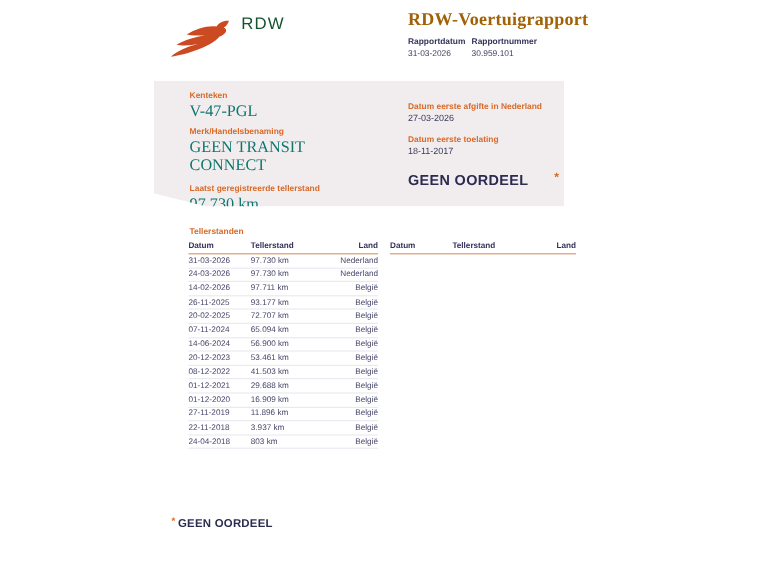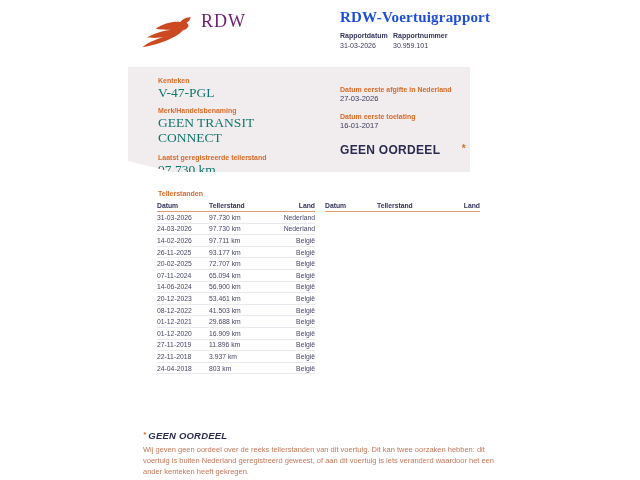--- a/index.html
+++ b/index.html
@@ -3,26 +3,26 @@
 <meta charset="utf-8">
 <style>
   html,body{margin:0;padding:0;background:#ffffff;}
   .page{
     position:relative;width:640px;height:480px;background:#ffffff;overflow:hidden;
     font-family:"Liberation Sans", sans-serif;color:#3a3a5c;
   }
   
   .logo-wrap{position:absolute;left:139px;top:13px;width:58px;height:38px;}
   .logotype{
-    position:absolute;left:201px;top:11px;font-family:Liberation Serif, serif;
-    font-size:18px;letter-spacing:1px;color:#701a75;
+    position:absolute;left:201px;top:11px;font-family:Liberation Sans, sans-serif;
+    font-size:14px;letter-spacing:1px;color:#14532d;
   }
   .report-title{
     position:absolute;left:340px;top:9px;font-family:"Liberation Serif", serif;
-    font-weight:bold;font-size:15px;color:#1d4ed8;letter-spacing:0.2px;
+    font-weight:bold;font-size:15px;color:#a16207;letter-spacing:0.2px;
   }
   .meta{position:absolute;top:31px;font-size:7px;line-height:10px;color:#3a3a5c;}
   .meta .lbl{font-weight:bold;color:#33335c;}
   .meta-date{left:340px;} .meta-num{left:393px;}
   
   .panel{
     position:absolute;left:128px;top:67px;width:342px;height:105px;background:#f1edee;
     clip-path:polygon(0 0,100% 0,100% 100%,44px 100%,0 calc(100% - 11px));
   }
   .olabel{font-size:7px;font-weight:bold;color:#d96a28;line-height:9px;}
@@ -42,21 +42,21 @@
   .t-left{left:157px;width:158px;}
   .t-right{left:325px;width:155px;}
   .thead{display:flex;font-weight:bold;color:#33335c;border-bottom:1px solid #d99c72;
     padding-bottom:2px;height:9px;align-items:flex-end;}
   .trow{display:flex;border-bottom:1px solid #ebe9f0;height:10.6px;align-items:center;color:#46466a;}
   .c-datum{width:52px;flex:none;text-align:left;}
   .c-teller{flex:1;text-align:left;}
   .c-land{flex:none;text-align:right;min-width:34px;}
   
   .footnote{position:absolute;left:143px;top:430px;width:352px;}
-  .fn-head{font-size:9.5px;font-weight:bold;color:#2b2b50;letter-spacing:0.2px;font-style:italic;}
+  .fn-head{font-size:9.5px;font-weight:bold;color:#2b2b50;letter-spacing:0.2px;}
   .fn-head .star{color:#d96a28;font-size:8px;vertical-align:2px;margin-right:2px;}
   .fn-text{margin-top:3px;font-size:7.5px;line-height:11px;color:#c4795c;}
 </style>
 </head>
 <body>
 
 <div class="page">
 
   <div class="logo-wrap">
     <svg viewBox="0 0 60 40" width="58" height="38" aria-hidden="true">
@@ -82,21 +82,21 @@
       <div class="bigval">V-47-PGL</div>
       <div class="olabel gap-s">Merk/Handelsbenaming</div>
       <div class="bigval" style="width:120px;">GEEN TRANSIT CONNECT</div>
       <div class="olabel gap-m">Laatst geregistreerde tellerstand</div>
       <div class="bigval">97.730 km</div>
     </div>
     <div class="p-right">
       <div class="olabel">Datum eerste afgifte in Nederland</div>
       <div class="smallval">27-03-2026</div>
       <div class="olabel gap-m">Datum eerste toelating</div>
-      <div class="smallval">16-01-2017</div>
+      <div class="smallval">18-11-2017</div>
       <div class="oordeel">
         <span>GEEN OORDEEL</span>
         <span class="star">*</span>
       </div>
     </div>
   </div>
 
   <div class="section-title">Tellerstanden</div>
 
   <div class="ttable t-left">
@@ -185,16 +185,15 @@
       <span class="c-teller">Tellerstand</span>
       <span class="c-land">Land</span>
     </div>
     <div id="right-rows"></div>
   </div>
 
   <div class="footnote">
     <div class="fn-head">
       <span class="star">*</span><span>GEEN OORDEEL</span>
     </div>
-    <div class="fn-text">Wij geven geen oordeel over de reeks tellerstanden van dit voertuig. Dit kan twee oorzaken hebben: dit voertuig is buiten Nederland geregistreerd geweest, of aan dit voertuig is iets veranderd waardoor het een ander kenteken heeft gekregen.</div>
   </div>
 
 </div>
 
 </body></html>

